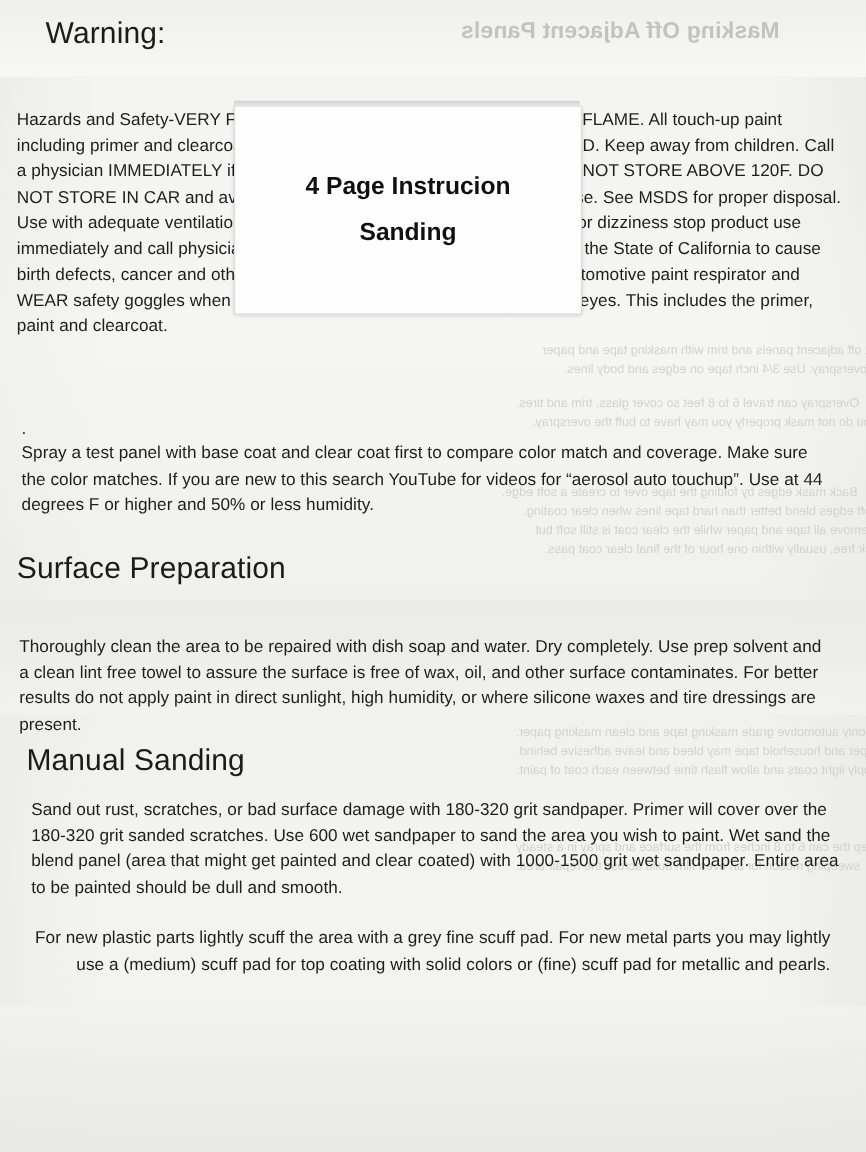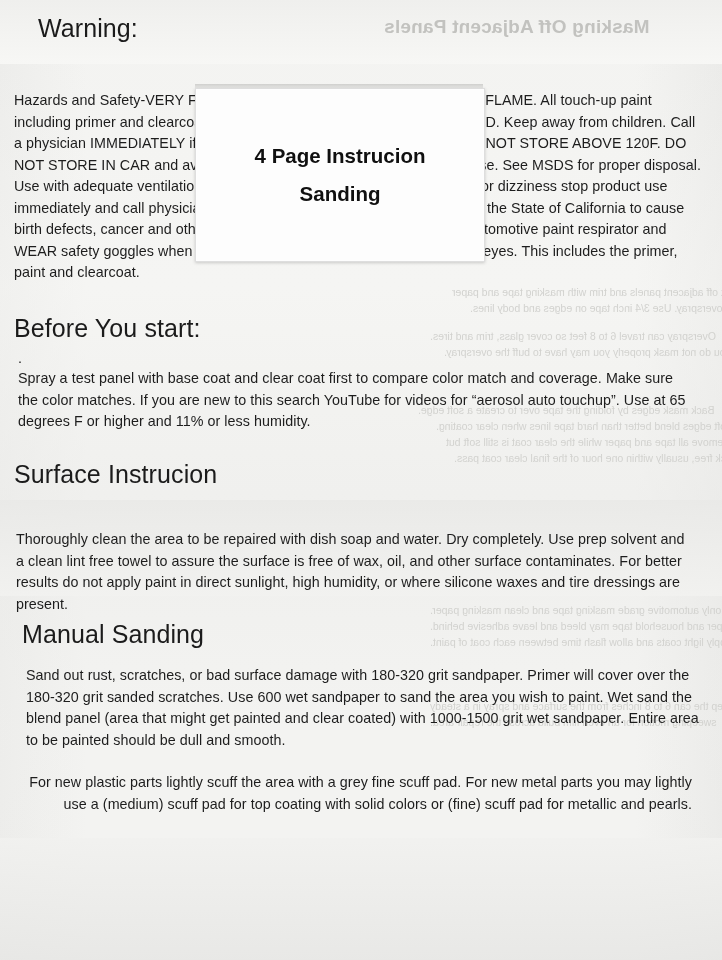--- a/index.html
+++ b/index.html
@@ -134,25 +134,24 @@
   <div class="bleed body" style="left:430px; top:620px;">Newspaper and household tape may bleed and leave adhesive behind.</div>
   <div class="bleed body" style="left:430px; top:636px;">Apply light coats and allow flash time between each coat of paint.</div>
   <div class="bleed body" style="left:430px; top:700px;">Keep the can 6 to 8 inches from the surface and spray in a steady</div>
   <div class="bleed body" style="left:430px; top:716px;">sweeping motion for an even film build across the repair area.</div>
 
   <div class="content">
 
     <h2 class="heading" style="left:14px; top:14px;margin-left:24px;">Warning:</h2>
     <p class="para" style="left:14px; top:90px; width:692px;">Hazards and Safety-VERY FLAMMABLE KEEP AWAY FROM HEAT AND FLAME. All touch-up paint including primer and clearcoats are HARMFUL OR FATAL IF SWALLOWED. Keep away from children. Call a physician IMMEDIATELY if swallowed. Store between 50F and 80F. DO NOT STORE ABOVE 120F. DO NOT STORE IN CAR and avoid freezing. Read label and MSDS before use. See MSDS for proper disposal. Use with adequate ventilation. If you experience eye watering, headache or dizziness stop product use immediately and call physician. This product contains chemicals known to the State of California to cause birth defects, cancer and other reproductive harm. WEAR an approved automotive paint respirator and WEAR safety goggles when spraying to avoid breathing vapors or mist in eyes. This includes the primer, paint and clearcoat.</p>
 
-    <h2 class="heading" style="left:14px; top:314px;">Before You start:</h2>
     <p class="para" style="left:18px; top:348px; width:660px;">.</p>
-    <p class="para" style="left:18px; top:368px; width:672px;">Spray a test panel with base coat and clear coat first to compare color match and coverage. Make sure the color matches.  If you are new to this search YouTube for videos for “aerosol auto touchup”.  Use at 65 degrees F or higher and 11% or less humidity.</p>
+    <p class="para" style="left:18px; top:368px; width:672px;">Spray a test panel with base coat and clear coat first to compare color match and coverage. Make sure the color matches.  If you are new to this search YouTube for videos for “aerosol auto touchup”.  Use at 44 degrees F or higher and 50% or less humidity.</p>
 
-    <h2 class="heading" style="left:14px; top:460px;">Surface Instrucion</h2>
+    <h2 class="heading" style="left:14px; top:460px;">Surface Preparation</h2>
     <p class="para" style="left:16px; top:529px; width:680px;">Thoroughly clean the area to be repaired with dish soap and water.  Dry completely. Use prep solvent and a clean lint free towel to assure the surface is free of wax, oil, and other surface contaminates. For better results do not apply paint in direct sunlight, high humidity, or where silicone waxes and tire dressings are present.</p>
 
     <h2 class="heading" style="left:22px; top:620px;">Manual Sanding</h2>
     <p class="para" style="left:26px; top:665px; width:676px;">Sand out rust, scratches, or bad surface damage with 180-320 grit sandpaper. Primer will cover over the 180-320 grit sanded scratches. Use 600 wet sandpaper to sand the area you wish to paint. Wet sand the blend panel (area that might get painted and clear coated) with 1000-1500 grit wet sandpaper. Entire area to be painted should be dull and smooth.</p>
     <p class="para" style="left:28px; top:772px; width:664px;text-align:right;">For new plastic parts lightly scuff the area with a grey fine scuff pad. For new metal parts you may lightly use a (medium) scuff pad for top coating with solid colors or (fine) scuff pad for metallic and pearls.</p>
 
   </div>
 
   <div class="sticker-edge"></div>
   <div class="sticker">

